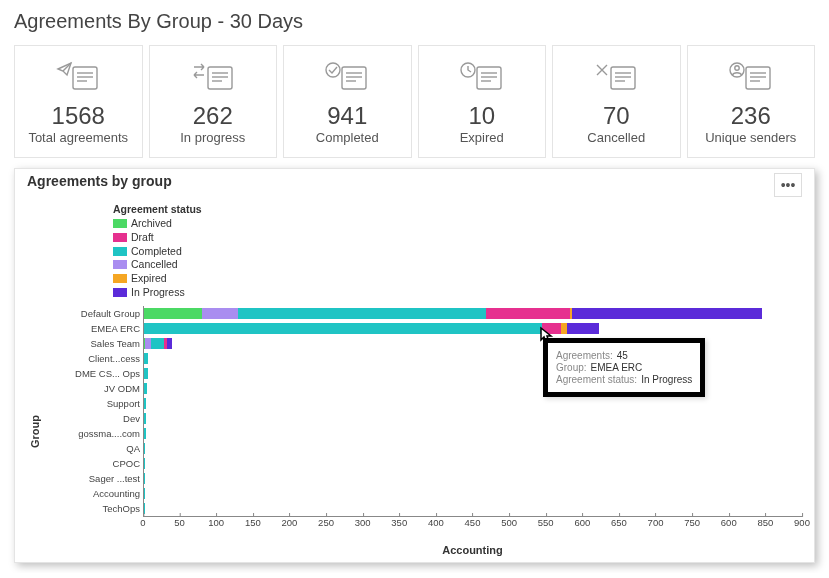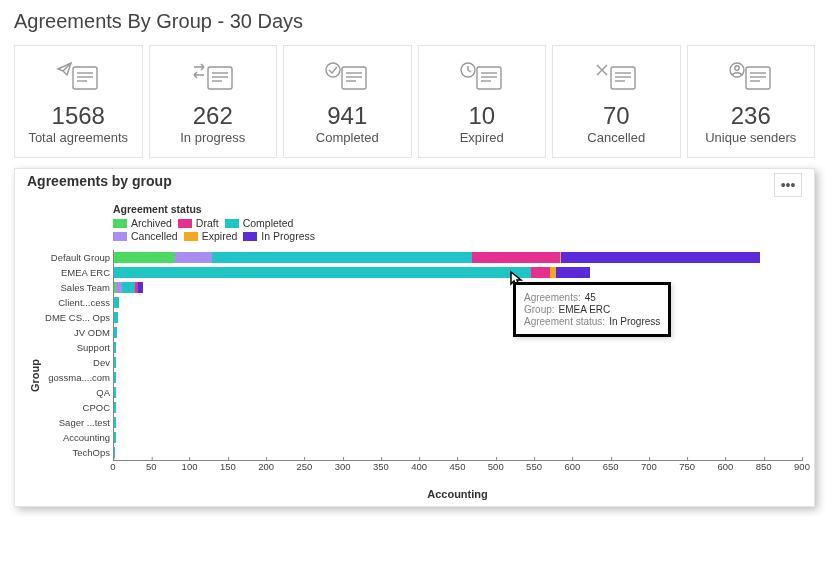--- a/index.html
+++ b/index.html
@@ -34,44 +34,44 @@
   }
   .panel-head { display:flex; justify-content:space-between; align-items:flex-start; }
   .panel-title { font-size: 14px; font-weight:600; color:#333; }
   .more-btn {
     width:28px; height:24px; border:1px solid #ddd; background:#fff;
     display:flex; align-items:center; justify-content:center;
     font-size:14px; color:#555; cursor:pointer;
   }
   .legend { margin: 6px 0 8px 86px; font-size: 10.5px; color:#333; }
   .legend-title { font-weight:600; margin-bottom:2px; }
-  .legend-row { display:flex; gap:2px; margin-bottom:1px; }
+  .legend-row { display:flex; gap:2px; margin-bottom:1px;flex-direction:column; }
   .legend-item { display:inline-flex; align-items:center; margin-right:4px; }
   .sw { width:14px; height:9px; display:inline-block; margin-right:4px; }
   .chart-area { display:flex; }
   .ylabel {
     writing-mode: vertical-rl; transform: rotate(180deg);
     font-size: 11px; font-weight:600; color:#333; text-align:center;
     padding: 0 2px; align-self:center;
   }
-  .plot { flex:1; position:relative; }
+  .plot { flex:1; position:relative;margin-left:30px; }
   .rows { border-left: 1px solid #888; margin-left: 70px; position:relative; }
   .row { display:flex; align-items:center; height:15px; position:relative; }
   .cat-label {
     position:absolute; left:-74px; width:70px; font-size:9.5px; color:#444;
     text-align:right; white-space:nowrap; overflow:hidden;
   }
   .bar-track { flex:1; display:flex; height:11px; align-items:stretch; }
   .seg { height:100%; }
   .axis { border-top:1px solid #888; margin-left:70px; position:relative; height:24px; }
   .tick { position:absolute; top:0; font-size:9.5px; color:#444; transform:translateX(-50%); }
   .tick::before { content:""; position:absolute; left:50%; top:-4px; width:1px; height:4px; background:#888; }
   .xlabel { text-align:center; font-size:11px; font-weight:600; color:#333; margin-left:70px; margin-top:4px; }
   .tooltip {
-    position:absolute; border:3px solid #000000; background:#fff;
+    position:absolute; border:5px solid #000000; background:#fff;
     padding:6px 8px; font-size:10px; color:#555;
     box-shadow: 2px 2px 5px rgba(0,0,0,0.15);
   }
   .tooltip-row { display:flex; justify-content:flex-start; gap:4px; white-space:nowrap; margin:1px 0;}
   .tooltip-row .k { color:#888; }
   .tooltip-row .v { color:#333; font-weight:500; }
   .pointer { position:absolute; font-size:20px; pointer-events:none; }
   svg { display:block; }
 </style>
 </head>

